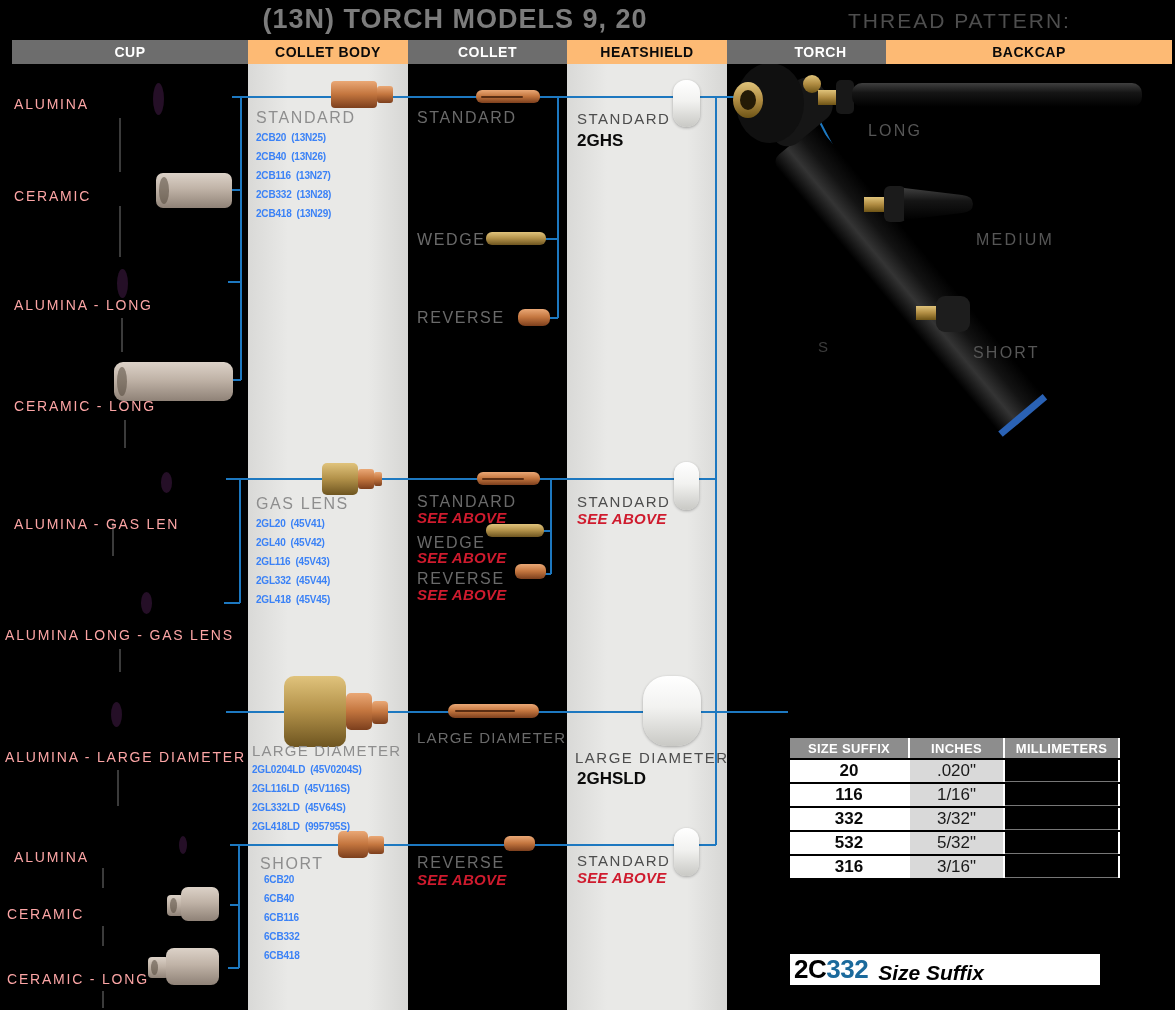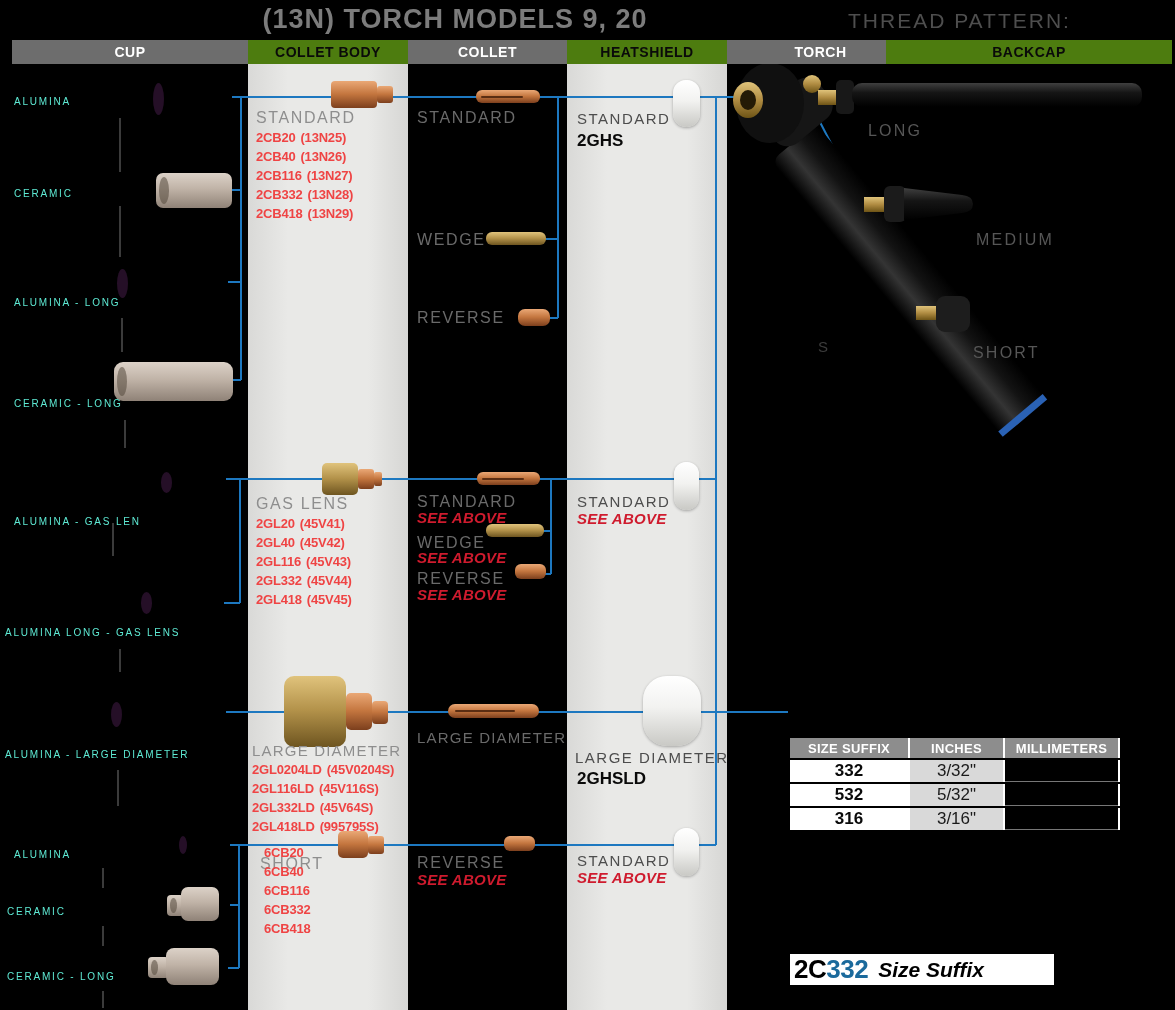--- a/index.html
+++ b/index.html
@@ -5,33 +5,33 @@
   html,body{margin:0;padding:0;background:#000}
   body{width:1175px;height:1010px;position:relative;overflow:hidden;
        font-family:"Liberation Sans",sans-serif;-webkit-font-smoothing:antialiased}
   
   .strip{position:absolute;top:64px;bottom:0;width:160px;z-index:1;
          background:linear-gradient(90deg,#d9d9d7,#e9e9e7 25%,#e9e9e7 75%,#d6d6d4)}
   
   .colhead{position:absolute;top:40px;height:24px;z-index:4;display:flex;align-items:center;
            justify-content:center;font-weight:bold;font-size:14px;letter-spacing:.5px;white-space:nowrap}
   .colhead.dark{background:#6d6d6d;color:#fff}
-  .colhead.light{background:#4d7c0f;color:#0a0a0a}
+  .colhead.light{background:#fdba74;color:#0a0a0a}
   .title{position:absolute;left:150px;top:4px;width:610px;text-align:center;z-index:6;
          font-size:27px;font-weight:bold;color:#7c7c7c;letter-spacing:1px;white-space:nowrap}
   .thread{position:absolute;left:848px;top:9px;z-index:6;font-size:21px;color:#4e4e4e;
           letter-spacing:2px;white-space:nowrap}
   
-  .cup-label{position:absolute;z-index:6;color:#5eead4;font-size:10px;letter-spacing:1.8px;white-space:nowrap}
+  .cup-label{position:absolute;z-index:6;color:#fca5a5;font-size:14px;letter-spacing:1.8px;white-space:nowrap}
   .sec-head{position:absolute;z-index:6;font-size:16px;letter-spacing:1.6px;white-space:nowrap}
   .on-light{color:#8e8e8e}
   .on-dark{color:#6a6a6a}
   .hs-head{position:absolute;z-index:6;font-size:15px;letter-spacing:1.5px;color:#4d4d4d;white-space:nowrap}
   .bc-label{position:absolute;z-index:6;color:#565656;font-size:16px;letter-spacing:2.2px;white-space:nowrap}
-  .code-list{position:absolute;z-index:6;font-size:13px;font-weight:bold;color:#ef4444;
+  .code-list{position:absolute;z-index:6;font-size:10px;font-weight:bold;color:#3b82f6;
              line-height:19px;white-space:nowrap;letter-spacing:-.2px}
   .code-list .ref{margin-left:5px}
   .code-strong{position:absolute;z-index:6;font-size:17px;font-weight:bold;color:#0a0a0a;white-space:nowrap}
   .see-above{position:absolute;z-index:6;color:#cf1b2e;font-size:15px;font-weight:bold;
              font-style:italic;letter-spacing:.3px;white-space:nowrap}
   .stray{position:absolute;left:818px;top:338px;z-index:6;color:#3c3c3c;font-size:15px;letter-spacing:2px}
   
   .part{position:absolute;z-index:4}
   .pink{background:linear-gradient(180deg,#debled 0,#dcaad6 0,#c285bc 42%,#8e5490 100%)}
   .tan{background:linear-gradient(180deg,#dcd2c8 0,#c0b3a7 45%,#8f8277 100%)}
@@ -45,22 +45,22 @@
   
   .size-table{position:absolute;left:790px;top:738px;width:330px;z-index:6}
   .t-row{display:grid;grid-template-columns:118px 93px 113px;column-gap:2px;background:#fff;margin-bottom:2px}
   .t-head{height:20px}
   .t-head>div{background:#8d8d8d;color:#fff;font-weight:bold;font-size:13px;display:flex;
               align-items:center;justify-content:center;letter-spacing:.3px}
   .t-data{height:22px}
   .t-suffix{background:#fff;font-weight:bold;font-size:17px;color:#0a0a0a;display:flex;align-items:center;justify-content:center}
   .t-inch{background:#d9d9d9;font-size:17px;color:#1a1a1a;display:flex;align-items:center;justify-content:center}
   .t-mm{background:#000;box-shadow:inset 0 -1px 0 #777}
-  .example-bar{position:absolute;left:790px;top:954px;width:264px;height:31px;background:#fff;z-index:6;
-               display:flex;align-items:center;padding-left:4px;box-sizing:border-box;white-space:nowrap}
+  .example-bar{position:absolute;left:790px;top:954px;width:310px;height:31px;background:#fff;z-index:6;
+               display:flex;align-items:flex-end;padding-left:4px;box-sizing:border-box;white-space:nowrap}
   .ex-prefix{font-weight:bold;font-size:26px;color:#000;letter-spacing:-.5px}
   .ex-hl{font-weight:bold;font-size:26px;color:#1b6a9c;letter-spacing:-.5px}
   .ex-label{font-weight:bold;font-style:italic;font-size:21px;color:#000;margin-left:10px}
   svg.overlay{position:absolute;left:0;top:0;z-index:3}
 </style>
 </head>
 <body>
 
 <div class="strip" style="left:248px"></div>
 <div class="strip" style="left:567px"></div>
@@ -254,21 +254,21 @@
   <div><span>2GL418</span><span class="ref">(45V45)</span></div>
 </div>
 <div class="sec-head on-light" style="left:252px;top:742px;font-size:15px;letter-spacing:1.2px">LARGE DIAMETER</div>
 <div class="code-list" style="left:252px;top:760px">
   <div><span>2GL0204LD</span><span class="ref">(45V0204S)</span></div>
   <div><span>2GL116LD</span><span class="ref">(45V116S)</span></div>
   <div><span>2GL332LD</span><span class="ref">(45V64S)</span></div>
   <div><span>2GL418LD</span><span class="ref">(995795S)</span></div>
 </div>
 <div class="sec-head on-light" style="left:260px;top:855px">SHORT</div>
-<div class="code-list" style="left:264px;top:843px">
+<div class="code-list" style="left:264px;top:870px">
   <div><span>6CB20</span></div>
   <div><span>6CB40</span></div>
   <div><span>6CB116</span></div>
   <div><span>6CB332</span></div>
   <div><span>6CB418</span></div>
 </div>
 
 <div class="sec-head on-dark" style="left:417px;top:109px">STANDARD</div>
 <div class="sec-head on-dark" style="left:417px;top:231px">WEDGE</div>
 <div class="sec-head on-dark" style="left:417px;top:309px">REVERSE</div>
@@ -296,20 +296,30 @@
 <span class="bc-label" style="left:973px;top:344px">SHORT</span>
 <span class="stray">S</span>
 
 <div class="size-table">
   <div class="t-row t-head">
     <div>SIZE SUFFIX</div>
     <div>INCHES</div>
     <div>MILLIMETERS</div>
   </div>
   <div class="t-row t-data">
+    <div class="t-suffix">20</div>
+    <div class="t-inch">.020"</div>
+    <div class="t-mm"></div>
+  </div>
+  <div class="t-row t-data">
+    <div class="t-suffix">116</div>
+    <div class="t-inch">1/16"</div>
+    <div class="t-mm"></div>
+  </div>
+  <div class="t-row t-data">
     <div class="t-suffix">332</div>
     <div class="t-inch">3/32"</div>
     <div class="t-mm"></div>
   </div>
   <div class="t-row t-data">
     <div class="t-suffix">532</div>
     <div class="t-inch">5/32"</div>
     <div class="t-mm"></div>
   </div>
   <div class="t-row t-data">

